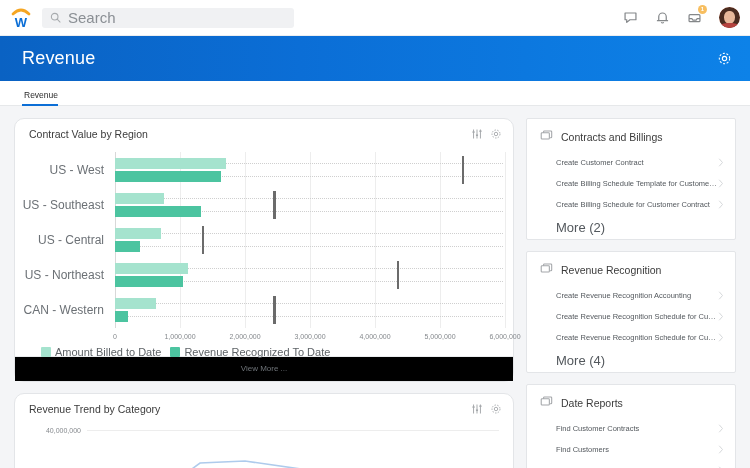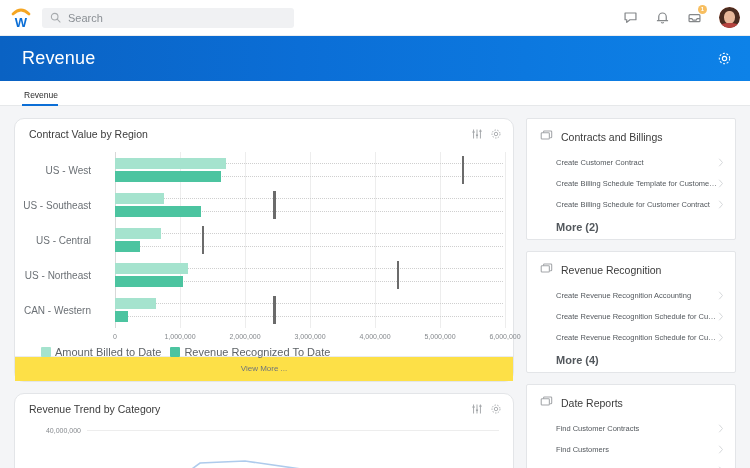--- a/index.html
+++ b/index.html
@@ -15,21 +15,21 @@
     padding: 0 10px 0 8px; border-bottom: 1px solid #eceef0;
   }
   .wd-logo { width: 26px; height: 26px; flex: 0 0 26px; position: relative; }
   .search-wrap {
     margin-left: 8px; width: 252px; height: 20px; background: #f0f1f3;
     border-radius: 3px; display: flex; align-items: center; padding: 0 8px;
   }
   .search-ico { width: 11px; height: 11px; flex: 0 0 11px; opacity: .55; }
   .search-input {
     border: none; background: transparent; outline: none; margin-left: 7px;
-    font-family: "Liberation Sans", sans-serif; font-size: 11px; color: #555;
+    font-family: "Liberation Sans", sans-serif; font-size: 15px; color: #555;
     width: 100%;
   }
   .search-input::placeholder { color: #8a8f94; }
   .topbar-right { margin-left: auto; display: flex; align-items: center; gap: 17px; }
   .tb-icon { width: 15px; height: 15px; position: relative; opacity: .72; cursor: pointer; }
   .badge {
     position: absolute; top: -5px; right: -5px; background: #f5a623; color: #fff;
     font-size: 6px; line-height: 9px; min-width: 9px; height: 9px; border-radius: 50%;
     text-align: center; font-weight: bold;
   }
@@ -81,21 +81,21 @@
   .card-title { font-size: 10.5px; color: #3b3b3b; }
   .card-tools { margin-left: auto; display: flex; align-items: center; gap: 7px; }
   .tool-ico { width: 12px; height: 12px; opacity: .6; cursor: pointer; }
 
   
   .chart-area { position: relative; height: 212px; padding: 6px 10px 0 0; }
   .plot { position: absolute; left: 100px; right: 10px; top: 8px; bottom: 28px; }
   .vgrid { position: absolute; top: 0; bottom: 0; width: 1px; background: #ededed; }
   .vgrid.axis0 { background: #d8d8d8; }
   .catlabel {
-    position: absolute; right: 100%; margin-right: 24px; font-size: 10px;
+    position: absolute; right: 100%; margin-right: 11px; font-size: 12px;
     color: #6b7075; white-space: nowrap; transform: translateY(-50%);
   }
   .rowgroup { position: absolute; left: 0; right: 0; }
   .bar { position: absolute; height: 11px; left: 0; }
   .bar.billed { background: #a5e3ce; top: 0; }
   .bar.recognized { background: #4cc4a0; top: 13px; }
   .dotline {
     position: absolute; left: 0; right: 0; height: 0;
     border-top: 1px dotted #cfcfcf;
   }
@@ -106,21 +106,21 @@
     position: absolute; top: 100%; margin-top: 5px; font-size: 7px; color: #85898d;
     transform: translateX(-50%); white-space: nowrap;
   }
   .legend {
     position: absolute; left: 26px; bottom: -2px; display: flex; align-items: center; gap: 9px;
   }
   .lg-item { display: flex; align-items: center; gap: 4px; font-size: 11px; color: #5e6367; }
   .lg-sw { width: 10px; height: 10px; border-radius: 1px; }
   .viewmore {
     border-top: 1px solid #eaecee; text-align: center; padding: 7px 0 8px;
-    font-size: 8px; color: #6f7479; cursor: pointer; background: #fde047;
+    font-size: 8px; color: #6f7479; cursor: pointer; background: #000000;
   }
 
   
   .trend-area { position: relative; height: 70px; overflow: hidden; }
   .trend-ylabel {
     position: absolute; left: 66px; top: 8px; font-size: 7px; color: #85898d;
     transform: translateX(-100%);
   }
   .trend-gl { position: absolute; left: 72px; right: 14px; top: 11px; height: 1px; background: #ededed; }
 
@@ -130,21 +130,21 @@
   .panel-ico { width: 13px; height: 13px; opacity: .62; flex: 0 0 13px; }
   .panel-title { font-size: 10.5px; color: #3b3b3b; }
   .panel-link {
     display: flex; align-items: center; padding: 0 10px 0 29px; height: 21px;
     font-size: 7.5px; color: #53585d; cursor: pointer;
   }
   .panel-link .lnk-text { white-space: nowrap; overflow: hidden; text-overflow: ellipsis; }
   .chev { margin-left: auto; flex: 0 0 8px; opacity: .45; }
   .panel-more {
     padding: 0 10px 0 29px; height: 24px; display: flex; align-items: center;
-    font-size: 11px; color: #53585d; cursor: pointer; font-weight: bold;
+    font-size: 13px; color: #53585d; cursor: pointer;
   }
   .pad-b { padding-bottom: 6px; }
 </style>
 </head>
 <body>
 
 <div class="topbar">
   <div class="wd-logo">
     <svg viewBox="0 0 26 26" width="26" height="26">
       <path d="M5 9 Q13 1 21 9" stroke="#f5a623" stroke-width="2.6" fill="none" stroke-linecap="round"></path>

